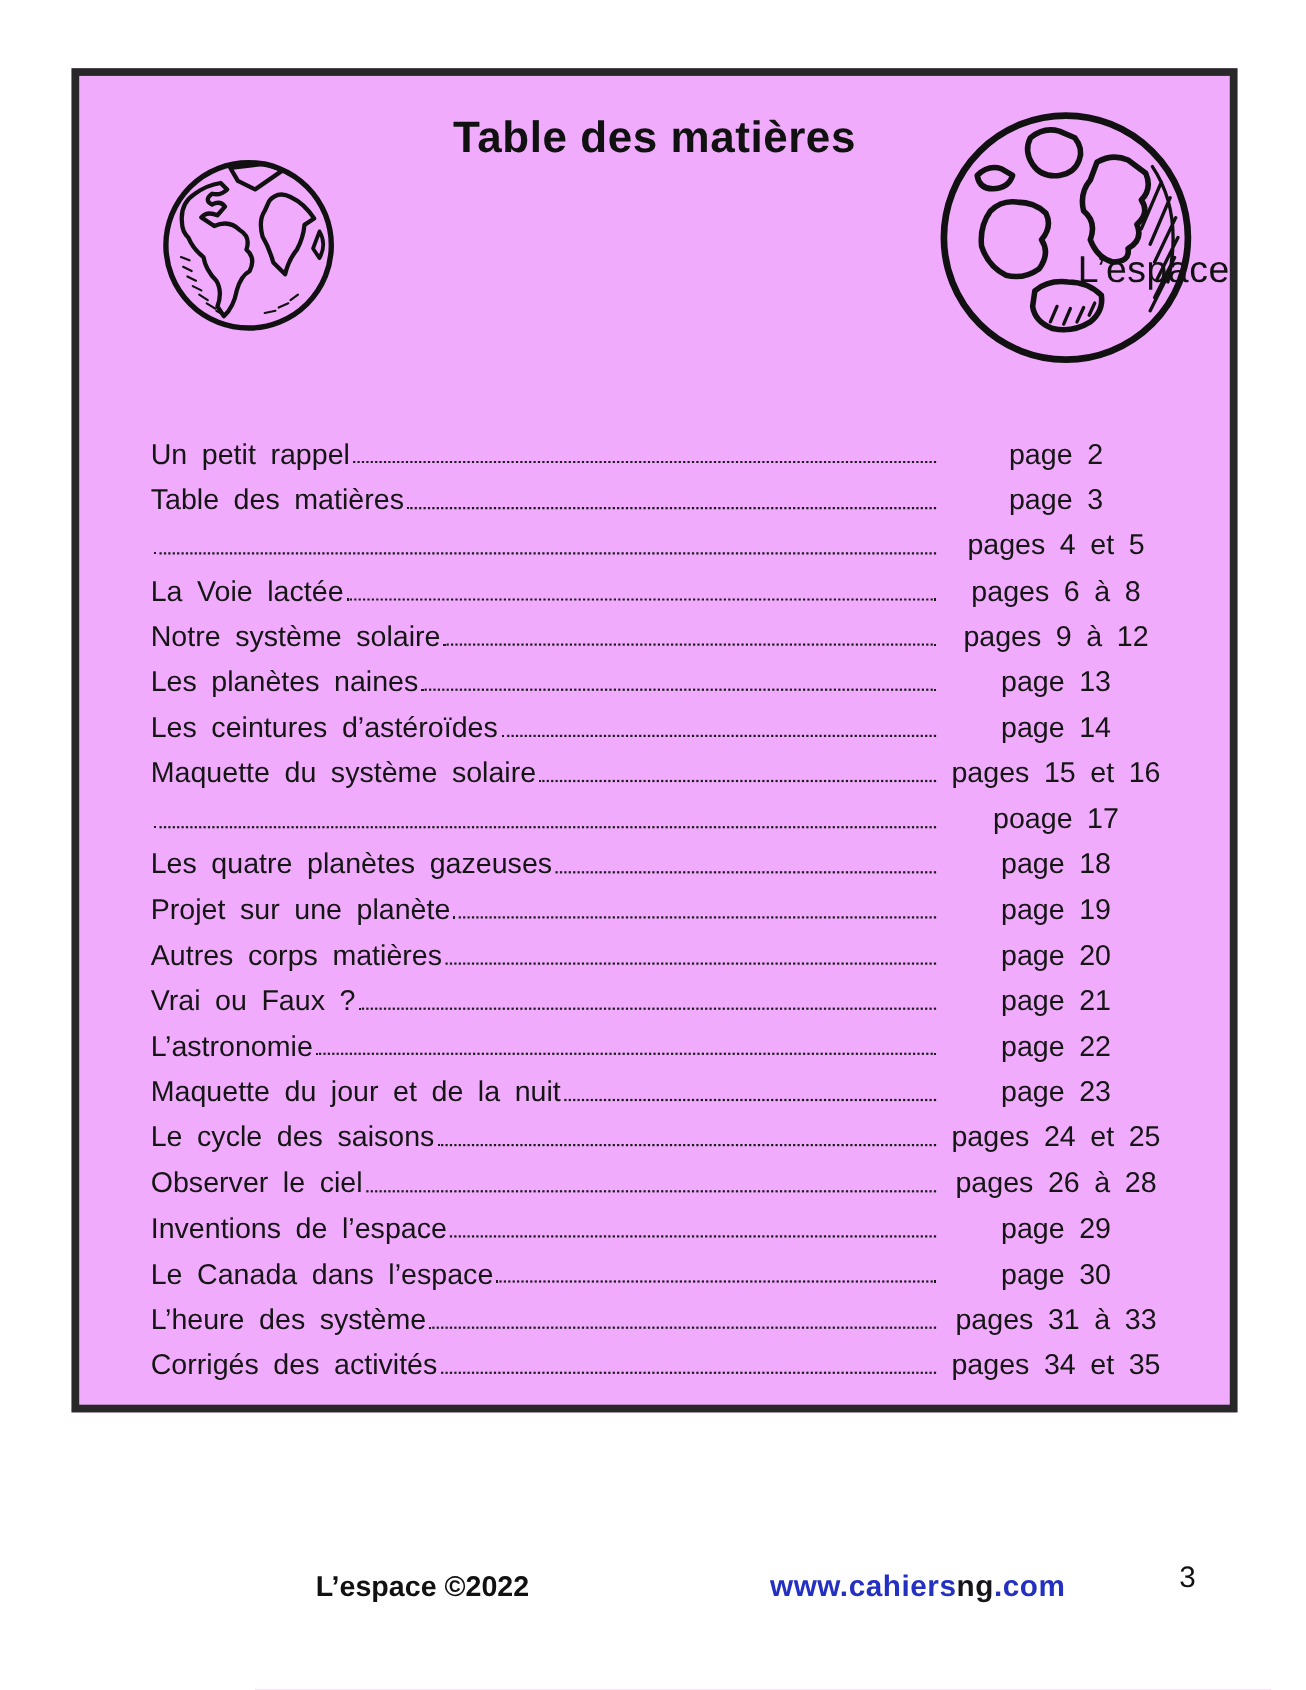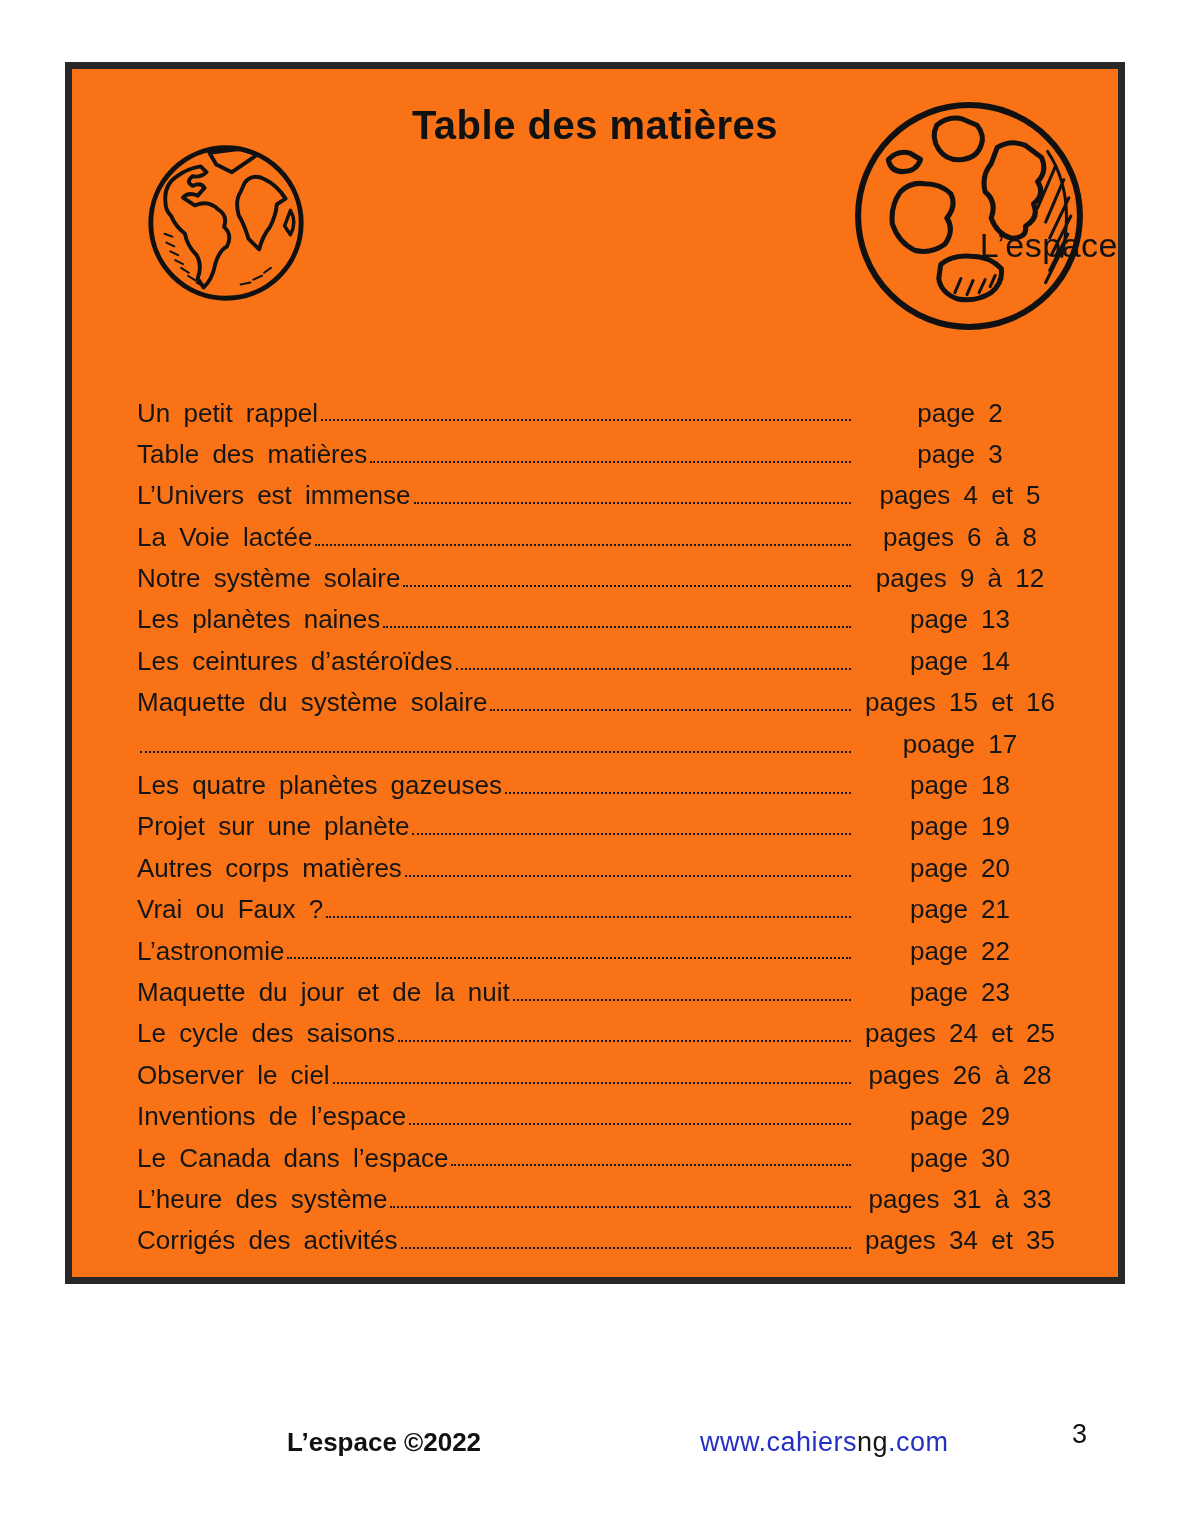--- a/index.html
+++ b/index.html
@@ -2,21 +2,21 @@
 <html><head>
 <meta charset="utf-8">
 <style>
   html,body{margin:0;padding:0;}
   body{
     width:1187px;height:1536px;position:relative;background:#ffffff;
     font-family:"Liberation Sans", sans-serif;color:#151515;overflow:hidden;
   }
   .frame{
     position:absolute;left:65px;top:62px;width:1060px;height:1222px;
-    border:7px solid #282828;box-sizing:border-box;background:#f97316;
+    border:7px solid #282828;box-sizing:border-box;background:#f0abfc;
   }
   .page-title{
     position:absolute;left:0;top:34px;width:100%;text-align:center;
     font-size:40px;font-weight:700;letter-spacing:.5px;color:#111;
   }
   .page-subtitle{
     position:absolute;left:0;top:157px;width:100%;text-align:right;
     font-size:34px;font-weight:400;letter-spacing:.5px;color:#111;
   }
   .earth-left{position:absolute;left:71px;top:71px;width:166px;height:166px;}
@@ -32,21 +32,21 @@
   .toc-dots{
     flex:1;border-bottom:2.5px dotted #1a1a1a;
     margin:0 8px 7px 3px;min-width:12px;
   }
   .toc-page{flex:none;width:202px;color:#151515;text-align:center;}
 
   .footer-copyright{
     position:absolute;left:215px;top:1358px;font-size:26px;font-weight:700;color:#111;
   }
   .footer-site{
-    position:absolute;left:628px;top:1358px;font-size:27px;font-weight:400;letter-spacing:.5px;
+    position:absolute;left:628px;top:1358px;font-size:27px;font-weight:700;letter-spacing:.5px;
   }
   .site-blue{color:#2430c2;}
   .site-dark{color:#15151a;}
   .footer-pagenum{
     position:absolute;left:1000px;top:1350px;font-size:27px;color:#111;
   }
 </style>
 </head>
 <body>
 
@@ -94,21 +94,20 @@
       <span class="toc-label">Un petit rappel</span>
       <span class="toc-dots"></span>
       <span class="toc-page">page 2</span>
     </div>
       <div class="toc-row">
       <span class="toc-label">Table des matières</span>
       <span class="toc-dots"></span>
       <span class="toc-page">page 3</span>
     </div>
       <div class="toc-row">
-      <span class="toc-label">L’Univers est immense</span>
       <span class="toc-dots"></span>
       <span class="toc-page">pages 4 et 5</span>
     </div>
       <div class="toc-row">
       <span class="toc-label">La Voie lactée</span>
       <span class="toc-dots"></span>
       <span class="toc-page">pages 6 à 8</span>
     </div>
       <div class="toc-row">
       <span class="toc-label">Notre système solaire</span>

